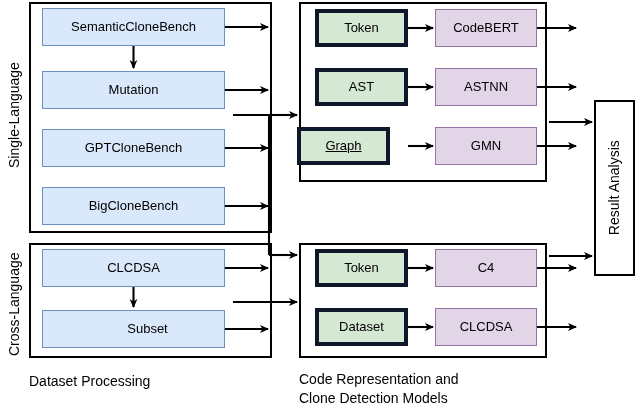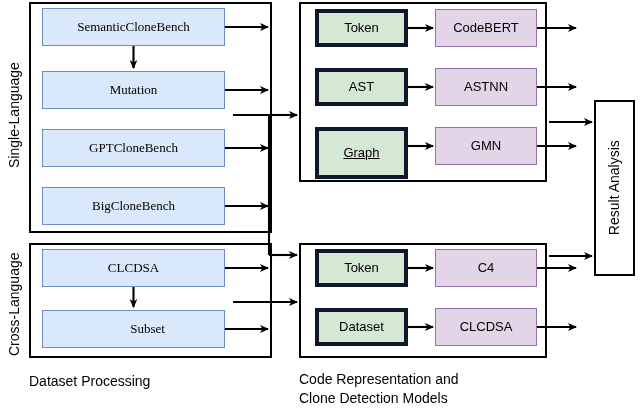--- a/index.html
+++ b/index.html
@@ -7,21 +7,21 @@
        font-family:"Liberation Sans",sans-serif;color:#000;}
   #canvas{position:absolute;left:0;top:0;width:640px;height:409px;}
   svg.lines{position:absolute;left:0;top:0;width:640px;height:409px;pointer-events:none;}
 
   .group-box{position:absolute;border:2px solid #000;background:#fff;box-sizing:border-box;}
 
   .node{position:absolute;box-sizing:border-box;display:flex;align-items:center;
         justify-content:center;text-align:center;line-height:1.1;}
   .node span{display:block;}
 
-  .n-blue{background:#dae8fc;border:1px solid #6c8ebf;font-size:13px;font-family:Liberation Serif, serif;}
+  .n-blue{background:#dae8fc;border:1px solid #6c8ebf;font-size:13px;}
   .n-green{background:#d5e8d4;border:4px solid #0f172a;font-size:13px;}
   .n-purple{background:#e1d5e7;border:1px solid #9673a6;font-size:13px;}
   .n-plain{background:#ffffff;border:2px solid #000;font-size:13px;}
 
   .caption{position:absolute;font-size:14px;text-align:left;white-space:nowrap;}
 
   .vert-text{position:absolute;font-size:14px;white-space:nowrap;transform:rotate(-90deg);
              transform-origin:center center;}
 </style>
 </head>
@@ -66,21 +66,21 @@
   </div>
 
   <div class="node n-green" style="left:315px;top:9px;width:93px;height:38px;">
     <span>Token</span>
   </div>
 
   <div class="node n-green" style="left:315px;top:68px;width:93px;height:38px;">
     <span>AST</span>
   </div>
 
-  <div class="node n-green" style="left:315px;top:127px;width:93px;height:52px;text-decoration:underline;">
+  <div class="node n-green" style="left:297px;top:127px;width:93px;height:38px;text-decoration:underline;">
     <span>Graph</span>
   </div>
 
   <div class="node n-purple" style="left:435px;top:9px;width:102px;height:38px;">
     <span>CodeBERT</span>
   </div>
 
   <div class="node n-purple" style="left:435px;top:68px;width:102px;height:38px;">
     <span>ASTNN</span>
   </div>

